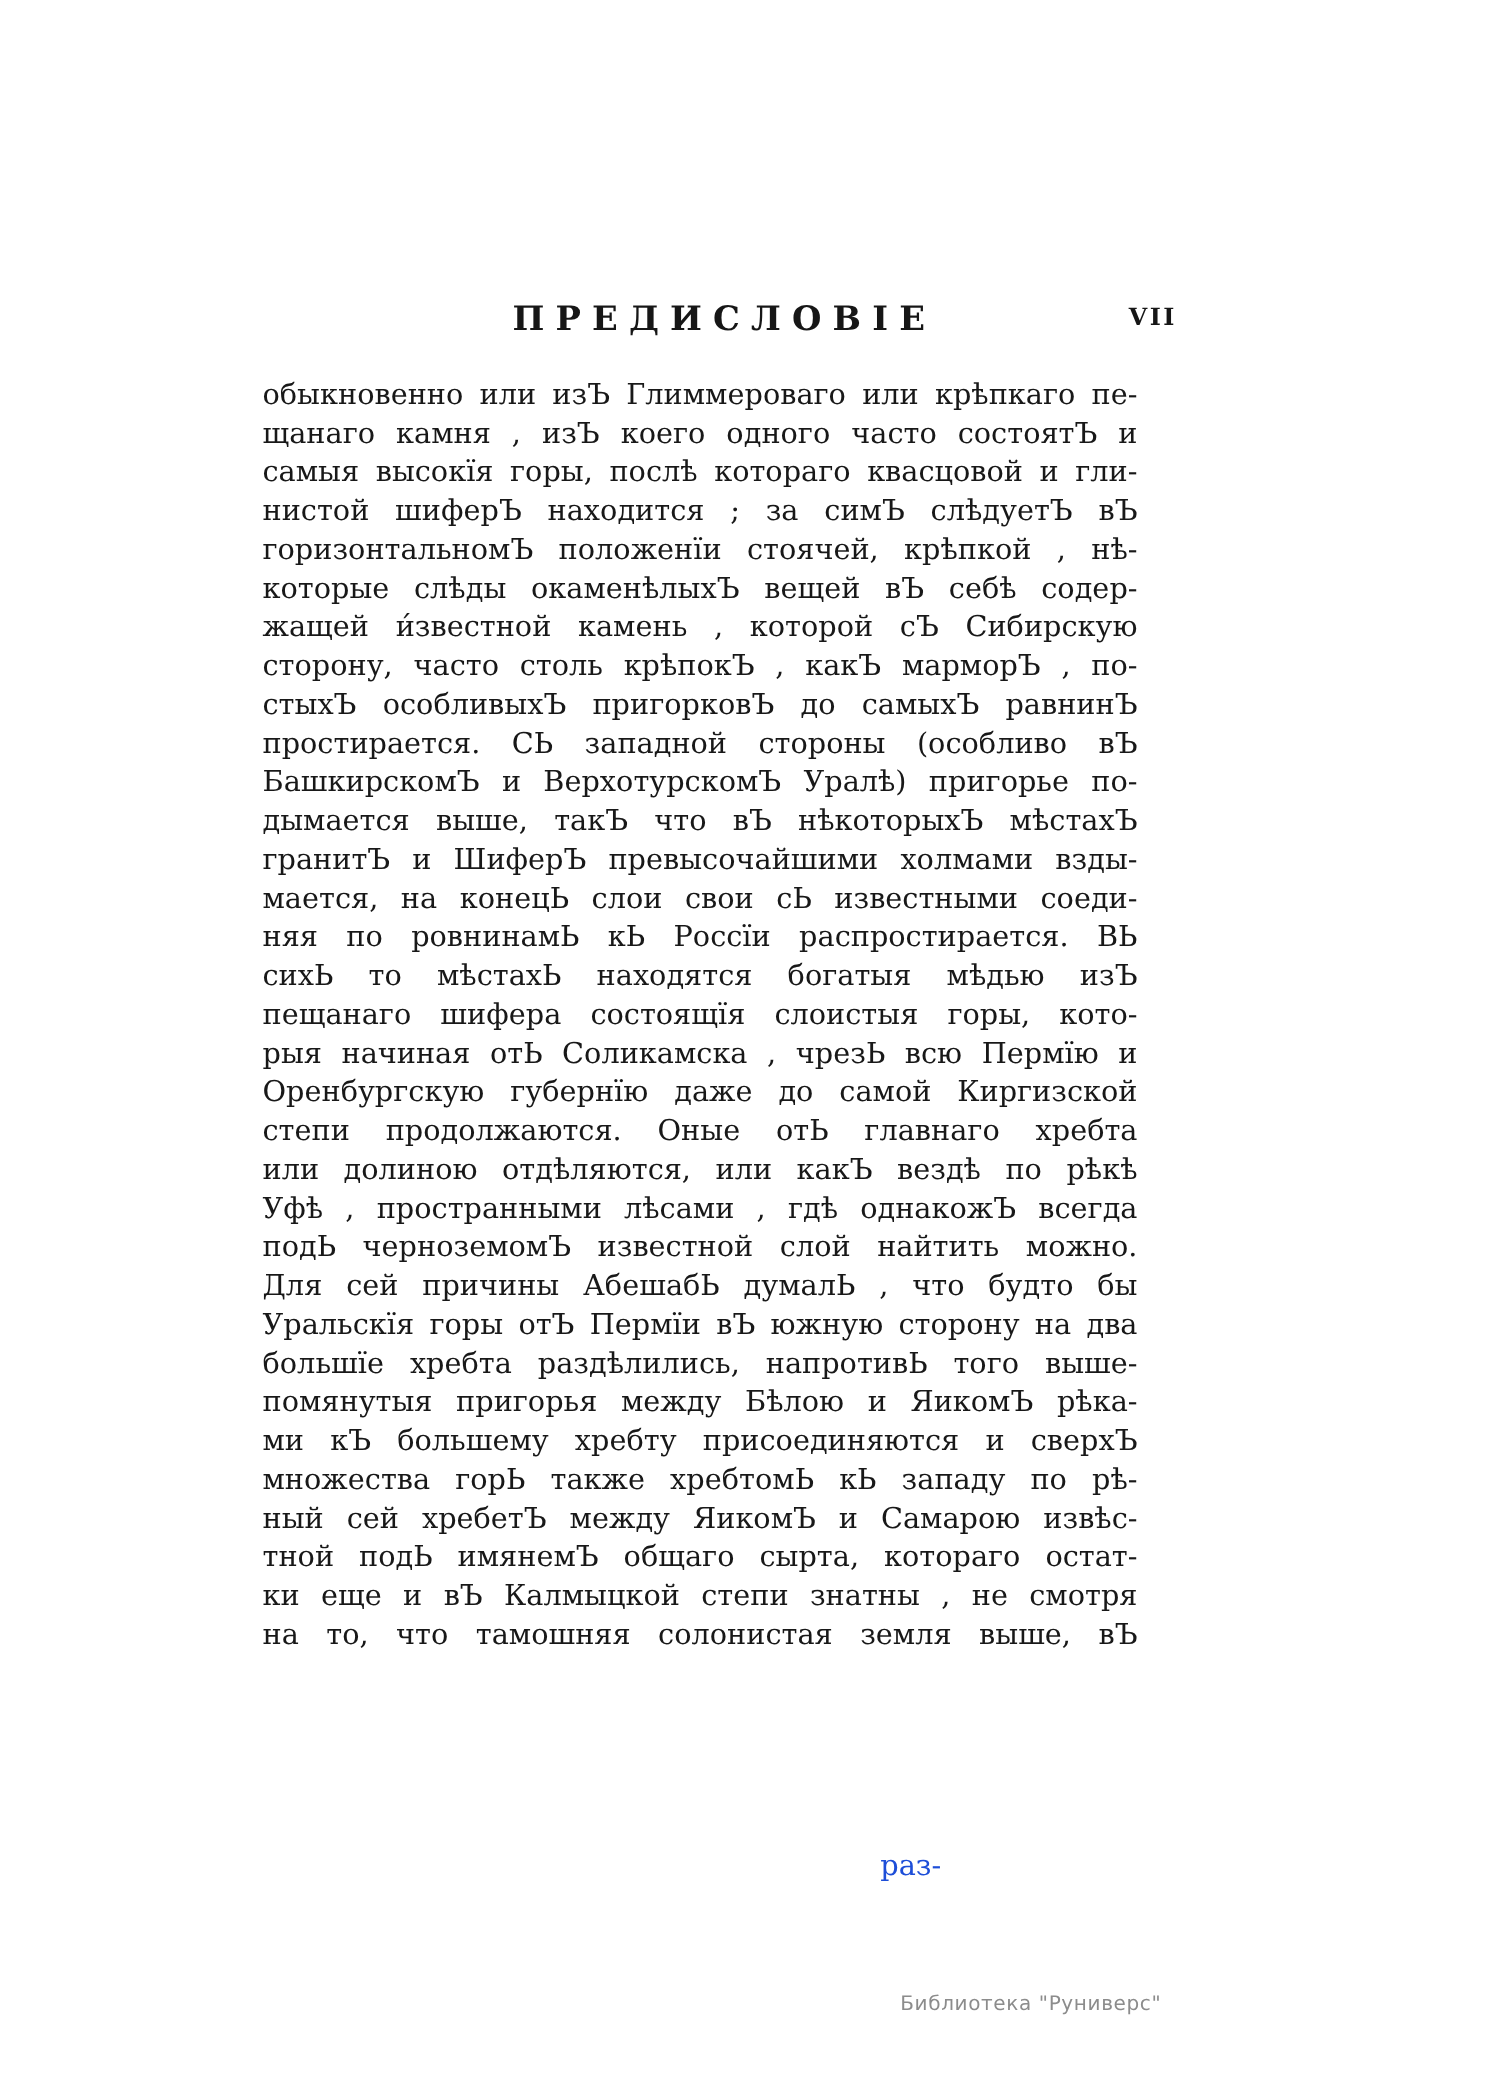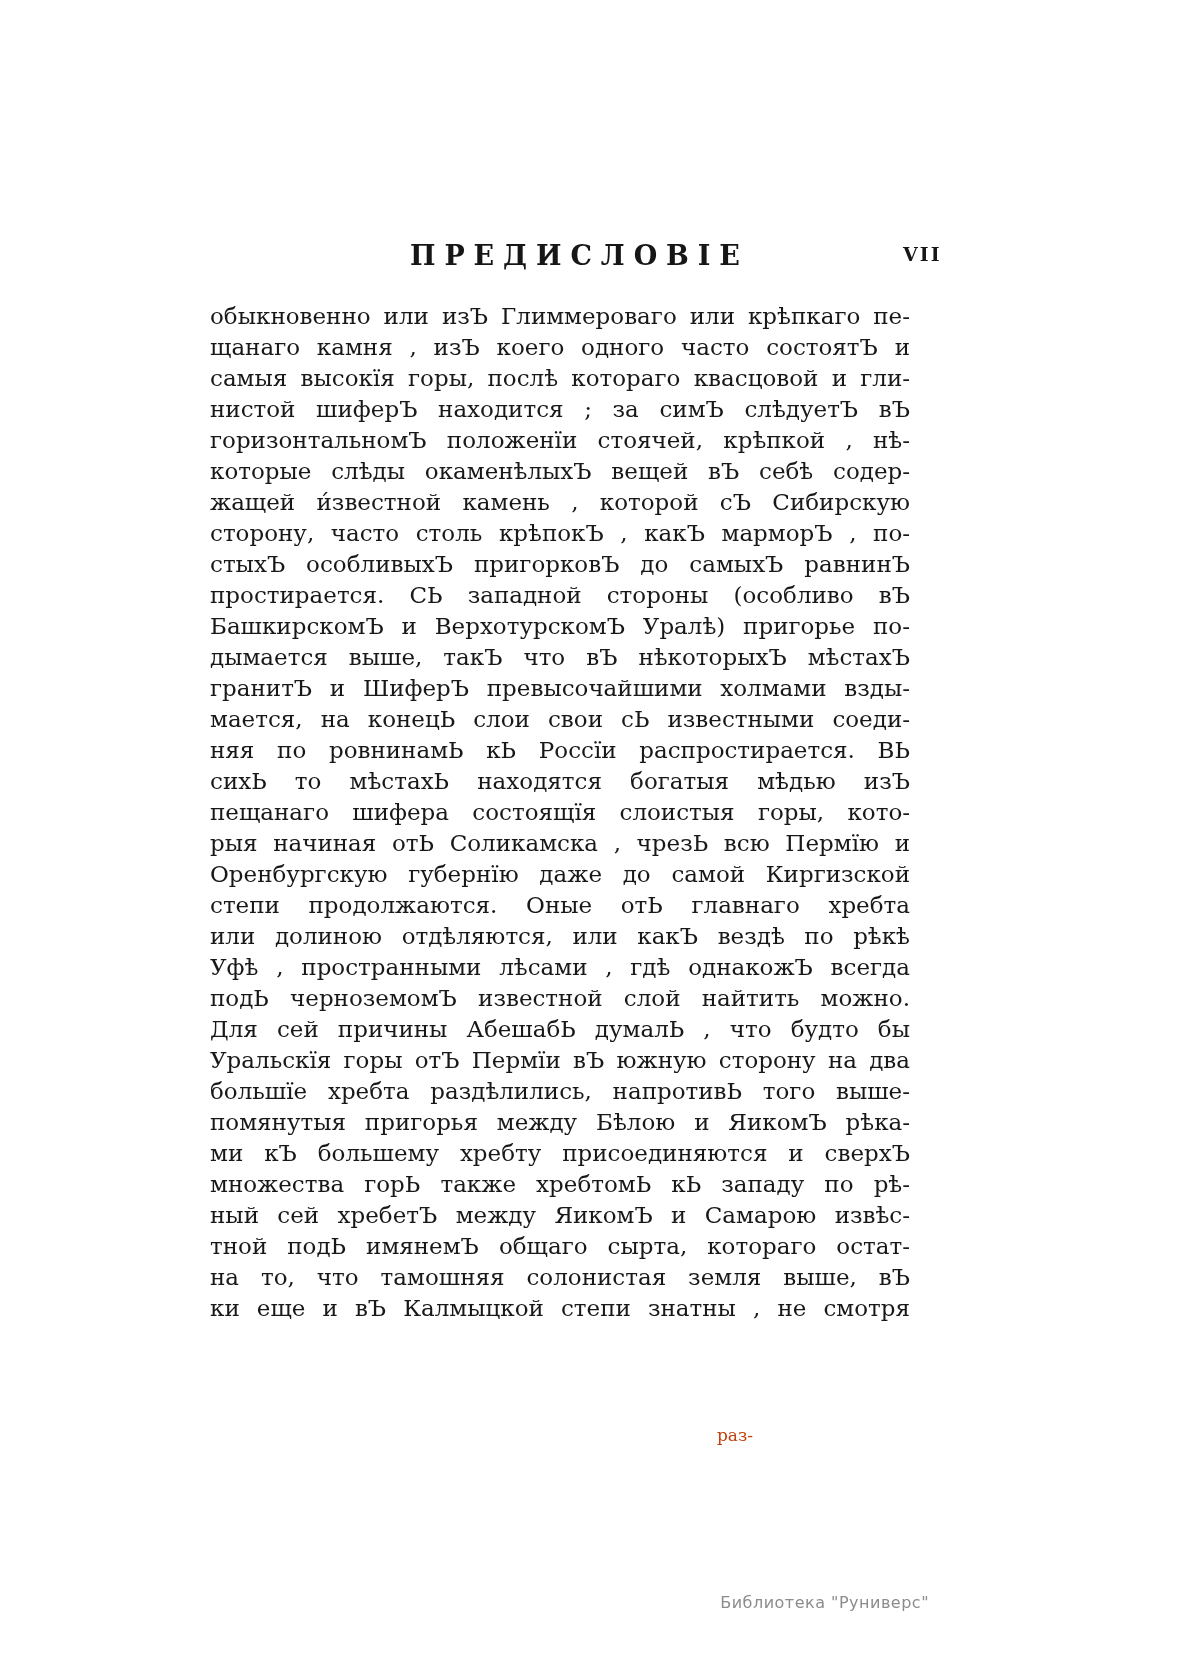--- a/index.html
+++ b/index.html
@@ -47,23 +47,23 @@
   .body-text .line {
     text-align: justify;
     text-align-last: justify;
     height: 31px;
     white-space: nowrap;
     overflow: visible;
   }
   .catchword {
     position: absolute;
     right: 243px;
-    top: 1425px;
-    font-size: 17px;
-    color: #c2410c;
+    top: 1480px;
+    font-size: 23px;
+    color: #1d4ed8;
   }
   .watermark {
     position: absolute;
     right: 67px;
     top: 1593px;
     font-size: 16px;
     font-family: "DejaVu Sans", sans-serif;
     color: #8c8c8c;
     letter-spacing: 0.5px;
   }
@@ -100,20 +100,20 @@
       <div class="line">Уфѣ , пространными лѣсами , гдѣ однакожЪ всегда</div>
       <div class="line">подЬ черноземомЪ известной слой найтить можно.</div>
       <div class="line">Для сей причины АбешабЬ думалЬ , что будто бы</div>
       <div class="line">Уральскїя горы отЪ Пермїи вЪ южную сторону на два</div>
       <div class="line">большїе хребта раздѣлились, напротивЬ того выше-</div>
       <div class="line">помянутыя пригорья между Бѣлою и ЯикомЪ рѣка-</div>
       <div class="line">ми кЪ большему хребту присоединяются и сверхЪ</div>
       <div class="line">множества горЬ также хребтомЬ кЬ западу по рѣ-</div>
       <div class="line">ный сей хребетЪ между ЯикомЪ и Самарою извѣс-</div>
       <div class="line">тной подЬ имянемЪ общаго сырта, котораго остат-</div>
+      <div class="line">ки еще и вЪ Калмыцкой степи знатны , не смотря</div>
       <div class="line">на то, что тамошняя солонистая земля выше, вЪ</div>
-      <div class="line">ки еще и вЪ Калмыцкой степи знатны , не смотря</div>
     </div>
 
   <div class="catchword">раз-</div>
 
   <div class="watermark">Библиотека "Руниверс"</div>
 </div>
 
 </body></html>

